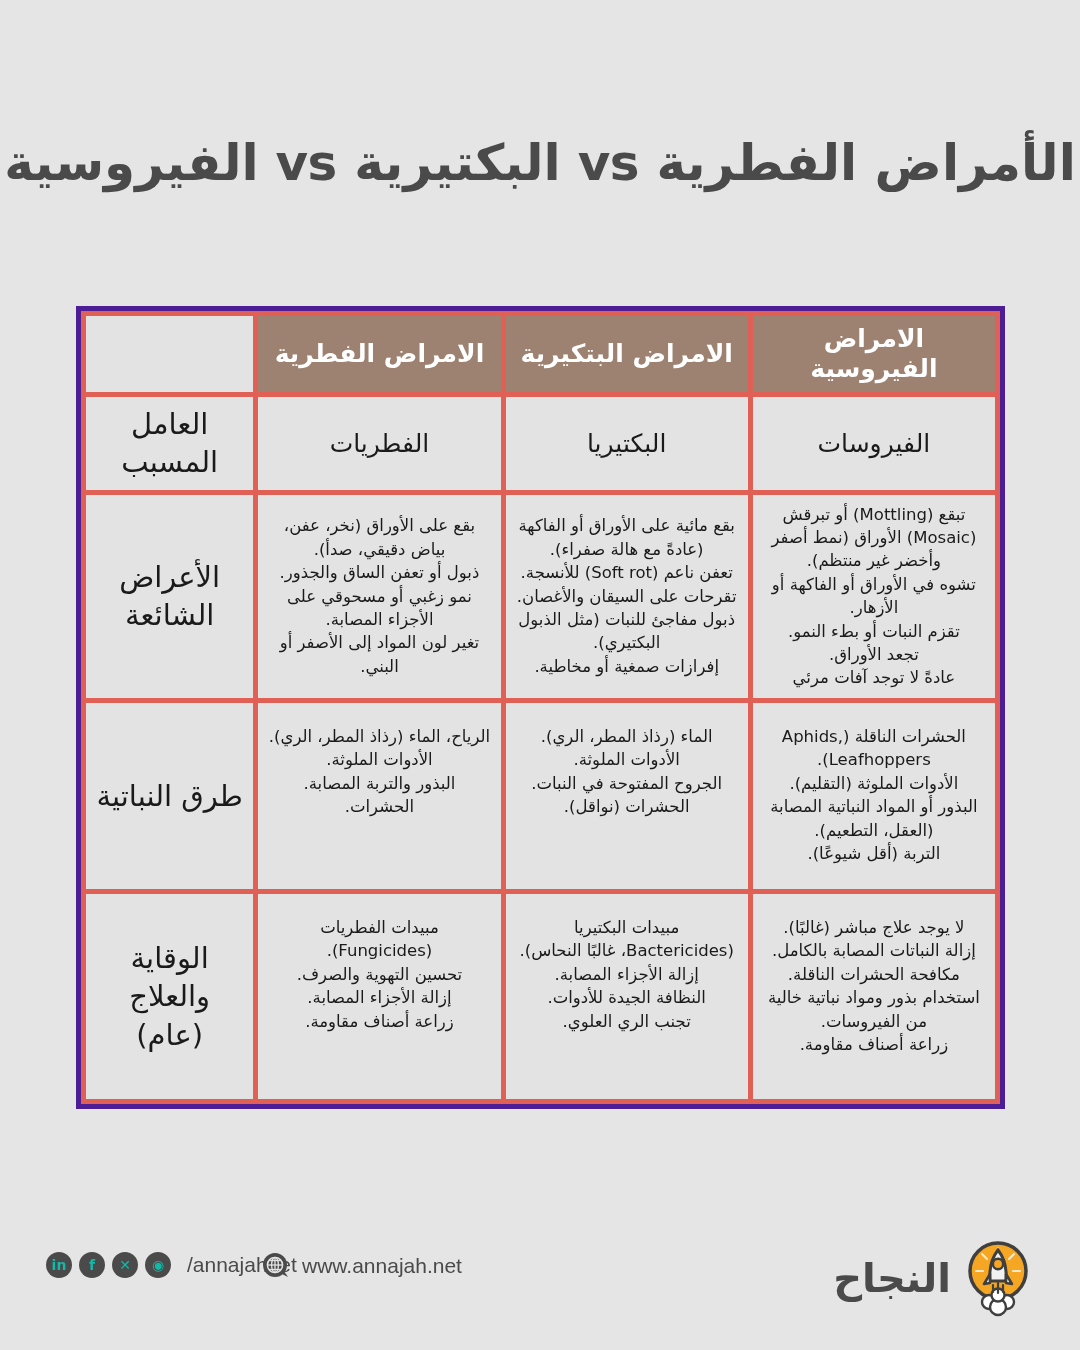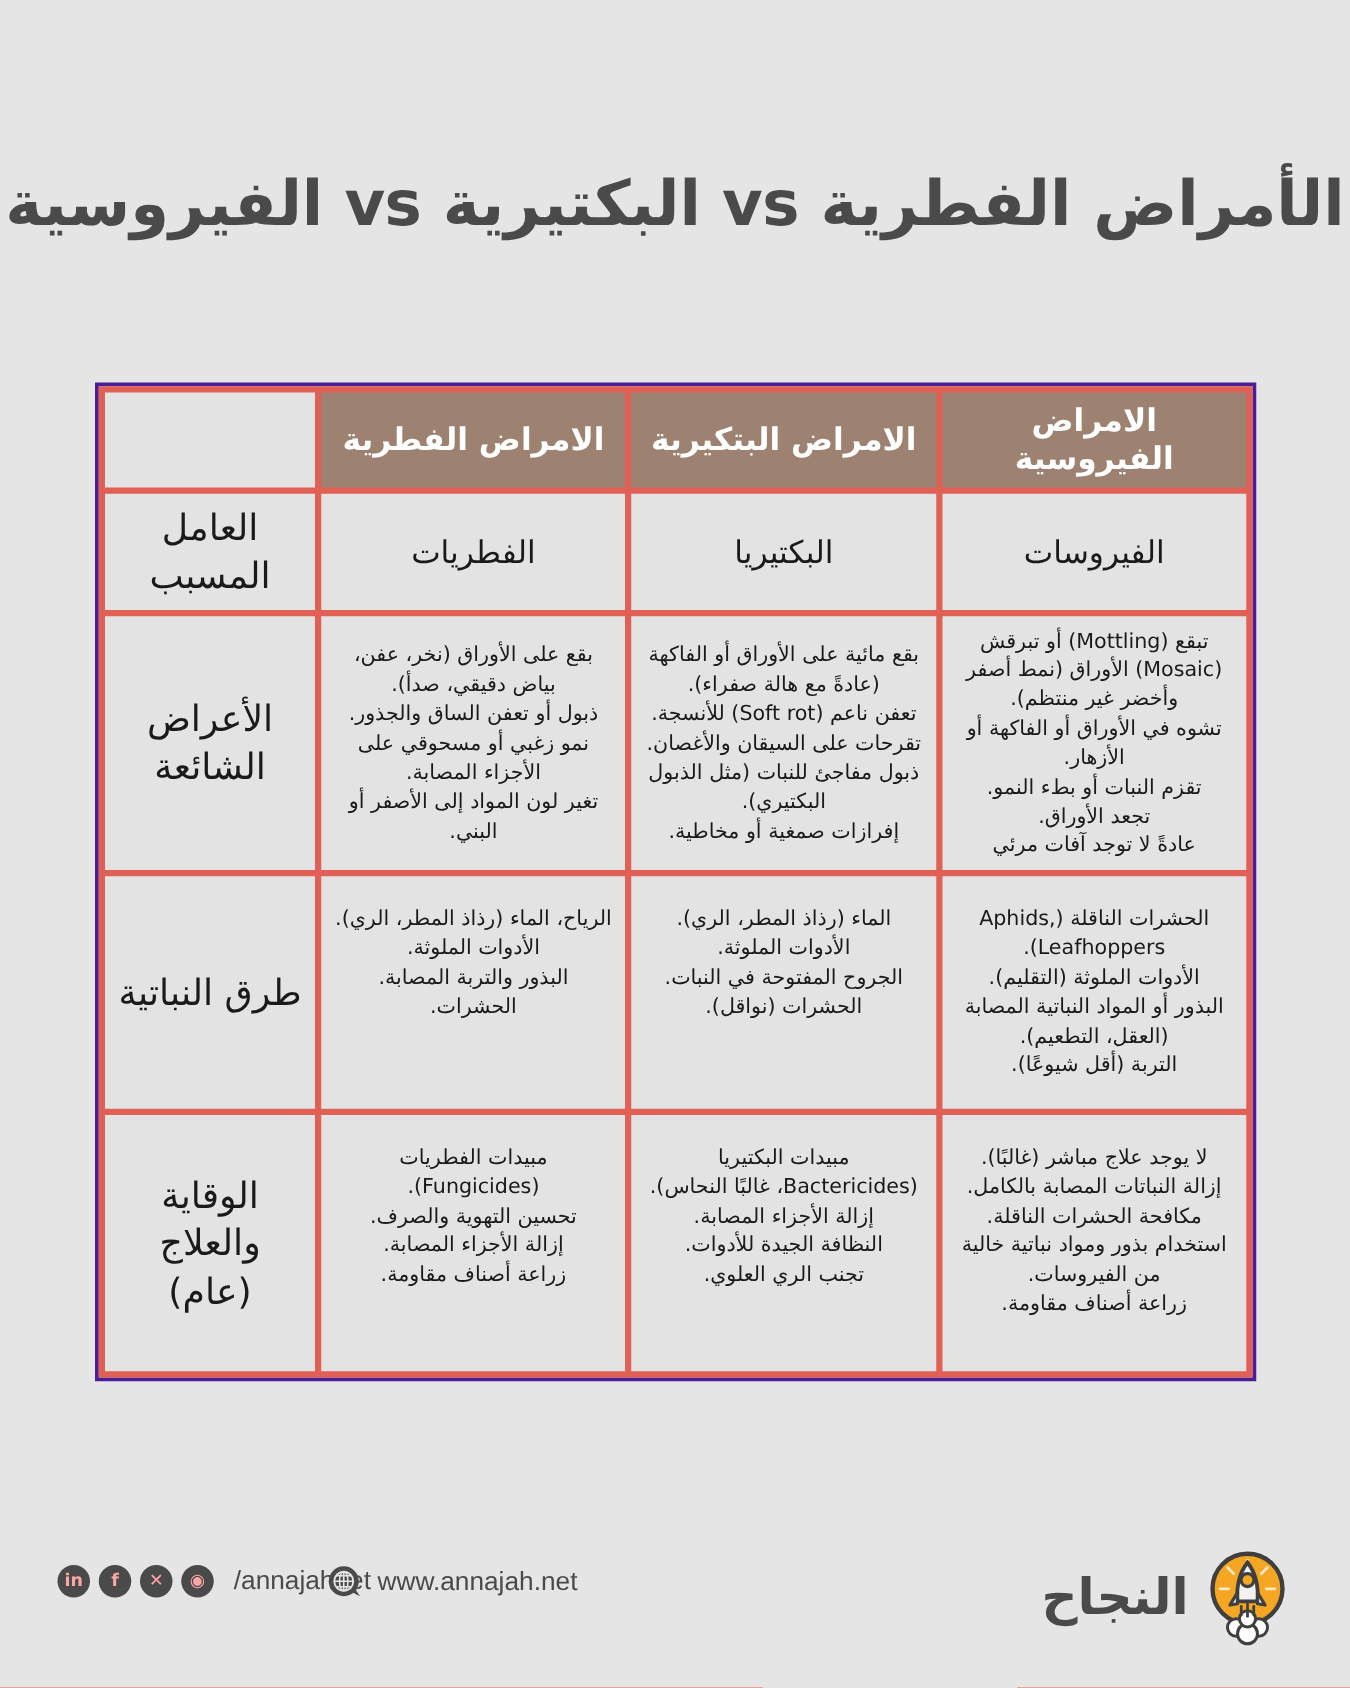--- a/index.html
+++ b/index.html
@@ -34,21 +34,21 @@
     direction: rtl;
     white-space: nowrap;
   }
 
   
   .table-wrap {
     position: absolute;
     left: 76px;
     top: 306px;
     width: 929px;
-    border: 3px solid #4c1d95;
+    border: 5px solid #4c1d95;
     box-sizing: border-box;
     background: #f97316;
   }
   table.compare {
     border-collapse: separate;
     border-spacing: 5px;
     width: 100%;
     table-layout: fixed;
     direction: rtl;
     background: #e06055;
@@ -126,21 +126,21 @@
     top: 22px;
     display: flex;
     align-items: center;
     gap: 7px;
   }
   .sicon {
     width: 26px;
     height: 26px;
     border-radius: 50%;
     background: #4a4a4a;
-    color: #fca5a5;
+    color: #14b8a6;
     display: flex;
     align-items: center;
     justify-content: center;
     font-size: 14px;
     font-weight: bold;
     font-family: "DejaVu Sans", "Liberation Sans", sans-serif;
     flex: 0 0 auto;
   }
   .handle {
     margin-left: 9px;

